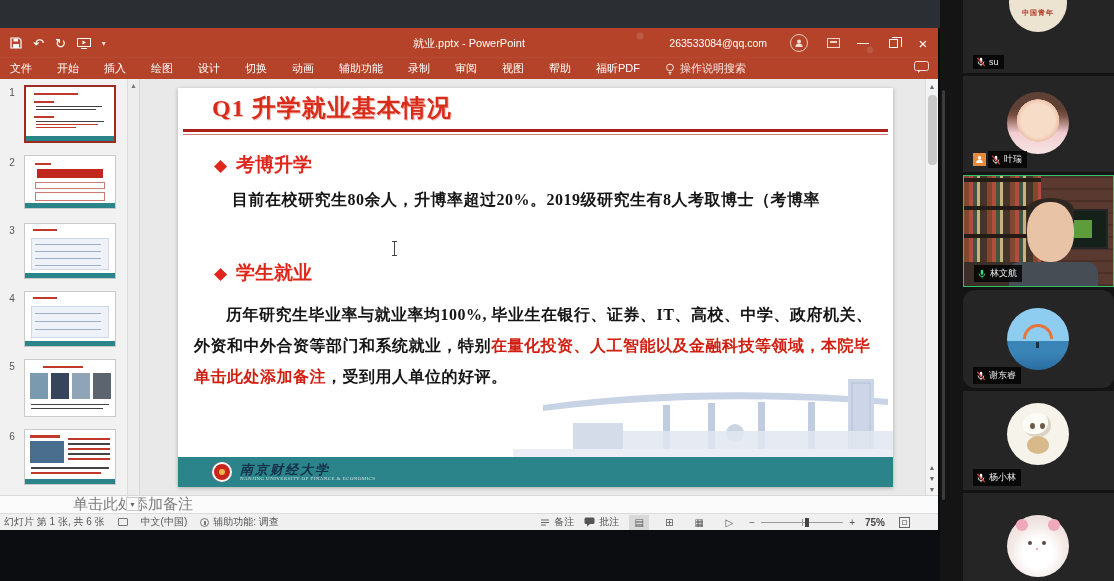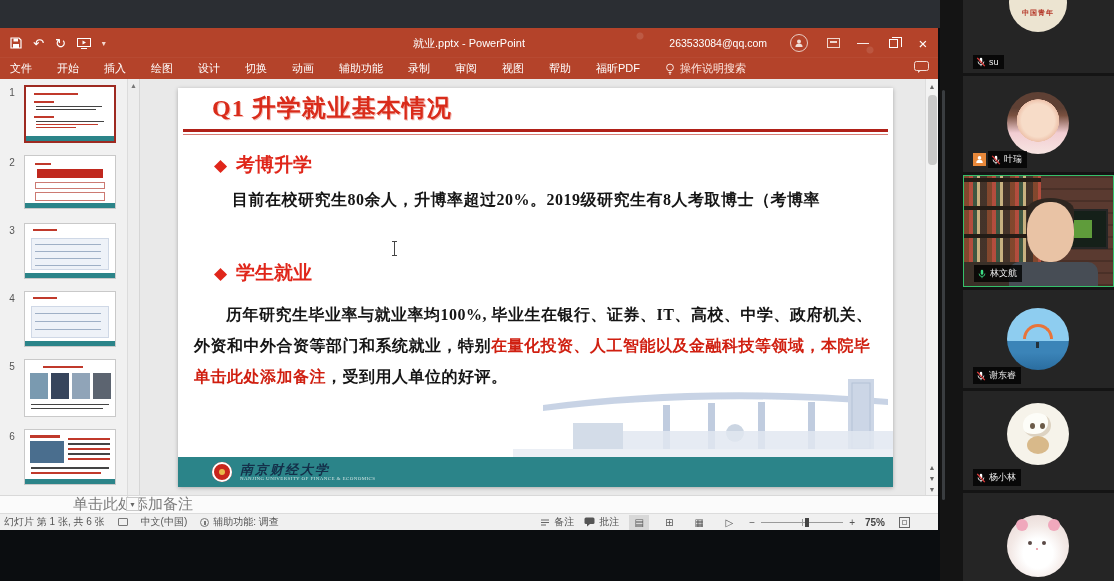--- a/index.html
+++ b/index.html
@@ -498,21 +498,21 @@
             <rect x="4.5" y="1" width="3" height="6" rx="1.5" fill="#fff"></rect>
             <path d="M2.5 5.5a3.5 3.5 0 0 0 7 0" stroke="#fff" fill="none" stroke-width="1"></path>
             <line x1="6" y1="9" x2="6" y2="11" stroke="#fff" stroke-width="1"></line>
             <line x1="1.5" y1="1" x2="10.5" y2="11" stroke="#e03b3b" stroke-width="1.6"></line>
           </svg>
           <span>叶瑞</span>
         </span>
       </div>
     </div>
 
-    <div class="tile" style="top:290px; height:98px;">
+    <div class="tile" style="top:290px; height:98px;border-radius:12px;">
       <div class="circ av-para">
         <span class="wing"></span>
           <span class="pilot"></span>
       </div>
       <div class="plabel-row">
         <span class="plabel">
           <svg width="10" height="10" viewBox="0 0 12 12">
             <rect x="4.5" y="1" width="3" height="6" rx="1.5" fill="#fff"></rect>
             <path d="M2.5 5.5a3.5 3.5 0 0 0 7 0" stroke="#fff" fill="none" stroke-width="1"></path>
             <line x1="6" y1="9" x2="6" y2="11" stroke="#fff" stroke-width="1"></line>

